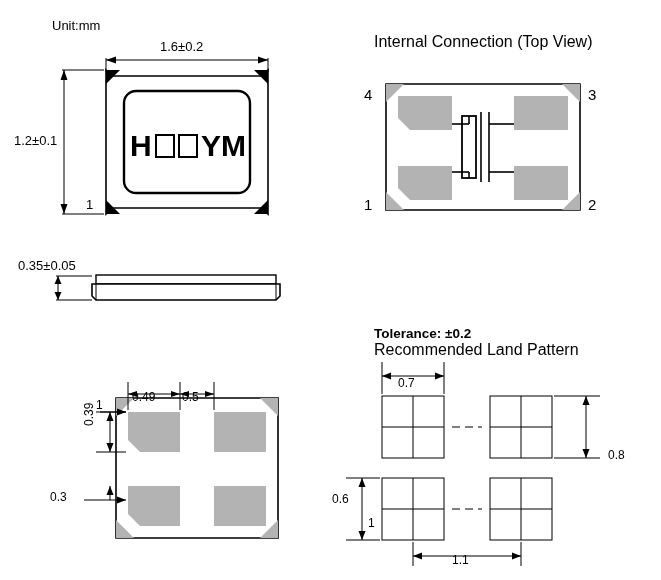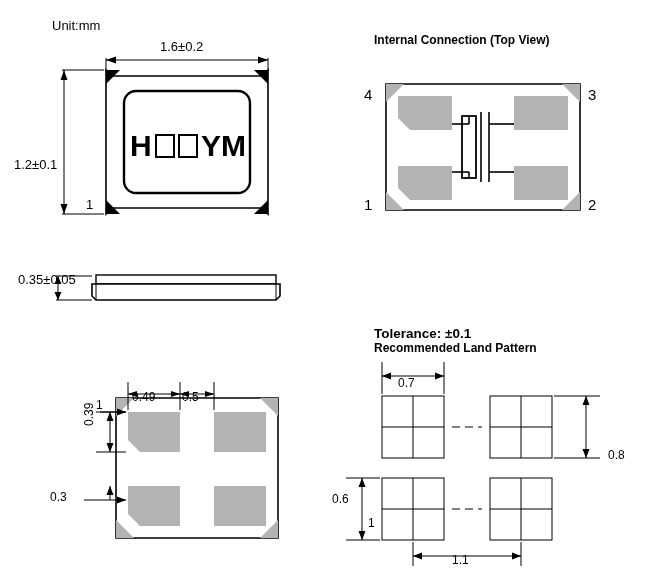--- a/index.html
+++ b/index.html
@@ -25,22 +25,22 @@
     white-space: nowrap;
   }
   .lbl-sm {
     position: absolute;
     font-size: 12px;
     color: #000;
     white-space: nowrap;
   }
   .head {
     position: absolute;
-    font-size: 12px;
-    font-weight: bold;
+    font-size: 16px;
+    font-weight: normal;
     color: #000;
     white-space: nowrap;
   }
   .head2 {
     position: absolute;
     font-size: 13.5px;
     font-weight: bold;
     color: #000;
     white-space: nowrap;
   }
@@ -189,45 +189,45 @@
     <path class="stk" d="M362,540 L358.5,531 L365.5,531 Z"></path>
 
     <line class="st0" x1="413" y1="542" x2="413" y2="566"></line>
     <line class="st0" x1="521" y1="542" x2="521" y2="566"></line>
     <line class="st0" x1="413" y1="556" x2="521" y2="556"></line>
     <path class="stk" d="M413,556 L422,552.5 L422,559.5 Z"></path>
     <path class="stk" d="M521,556 L512,552.5 L512,559.5 Z"></path>
   </svg>
 
   <div class="lbl" style="left:160px; top:39px;">1.6±0.2</div>
-  <div class="lbl" style="left:14px; top:133px;margin-top:24px;">1.2±0.1</div>
+  <div class="lbl" style="left:14px; top:133px;">1.2±0.1</div>
   <div class="lbl" style="left:86px; top:197px;">1</div>
 
   <div style="position:absolute; left:130px; top:126px; width:116px; height:40px; display:flex; align-items:center; justify-content:center; gap:3px;">
     <span style="font-size:30px; font-weight:bold; font-family:'Liberation Sans', sans-serif;">H</span>
     <span style="display:inline-block; width:20px; height:20px; border:2px solid #000;"></span>
     <span style="display:inline-block; width:20px; height:20px; border:2px solid #000;"></span>
     <span style="font-size:30px; font-weight:bold; font-family:'Liberation Sans', sans-serif;">YM</span>
   </div>
 
-  <div class="lbl" style="left:18px; top:258px;margin-top:14px;">0.35±0.05</div>
+  <div class="lbl" style="left:18px; top:258px;">0.35±0.05</div>
 
   <div class="head" style="left:374px; top:33px;">Internal Connection (Top View)</div>
   <div class="lbl" style="left:364px; top:86px; font-size:15px;">4</div>
   <div class="lbl" style="left:588px; top:86px; font-size:15px;">3</div>
   <div class="lbl" style="left:364px; top:196px; font-size:15px;">1</div>
   <div class="lbl" style="left:588px; top:196px; font-size:15px;">2</div>
 
   <div class="lbl-sm" style="left:132px; top:390px;">0.49</div>
   <div class="lbl-sm" style="left:182px; top:390px;">0.5</div>
   <div class="lbl-sm" style="left:96px; top:398px;">1</div>
   <div class="lbl-sm" style="left:82px; top:426px; transform:rotate(-90deg); transform-origin:left top;">0.39</div>
   <div class="lbl-sm" style="left:50px; top:490px;">0.3</div>
 
   <div class="head" style="left:374px; top:306px;margin-top:35px;">Recommended Land Pattern</div>
-  <div class="head2" style="left:374px; top:326px;">Tolerance: ±0.1</div>
+  <div class="head2" style="left:374px; top:326px;">Tolerance: ±0.2</div>
   <div class="lbl-sm" style="left:398px; top:376px;">0.7</div>
   <div class="lbl-sm" style="left:608px; top:448px;">0.8</div>
   <div class="lbl-sm" style="left:332px; top:492px;">0.6</div>
   <div class="lbl-sm" style="left:368px; top:516px;">1</div>
   <div class="lbl-sm" style="left:452px; top:553px;">1.1</div>
 
 </div>
 
 </body></html>

